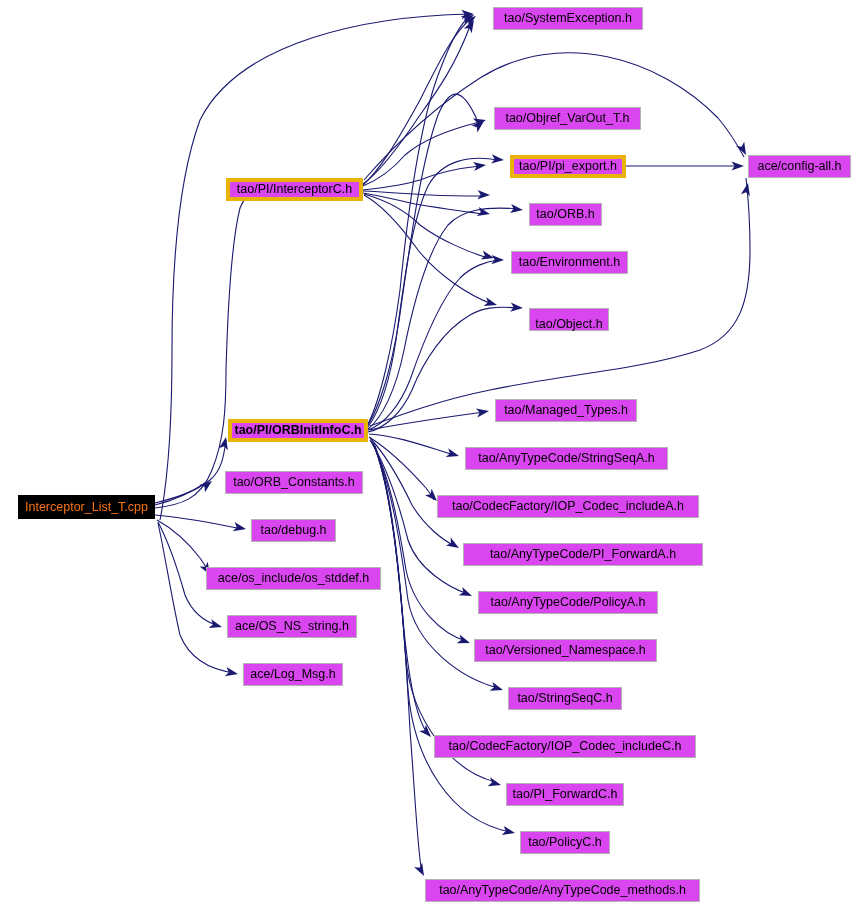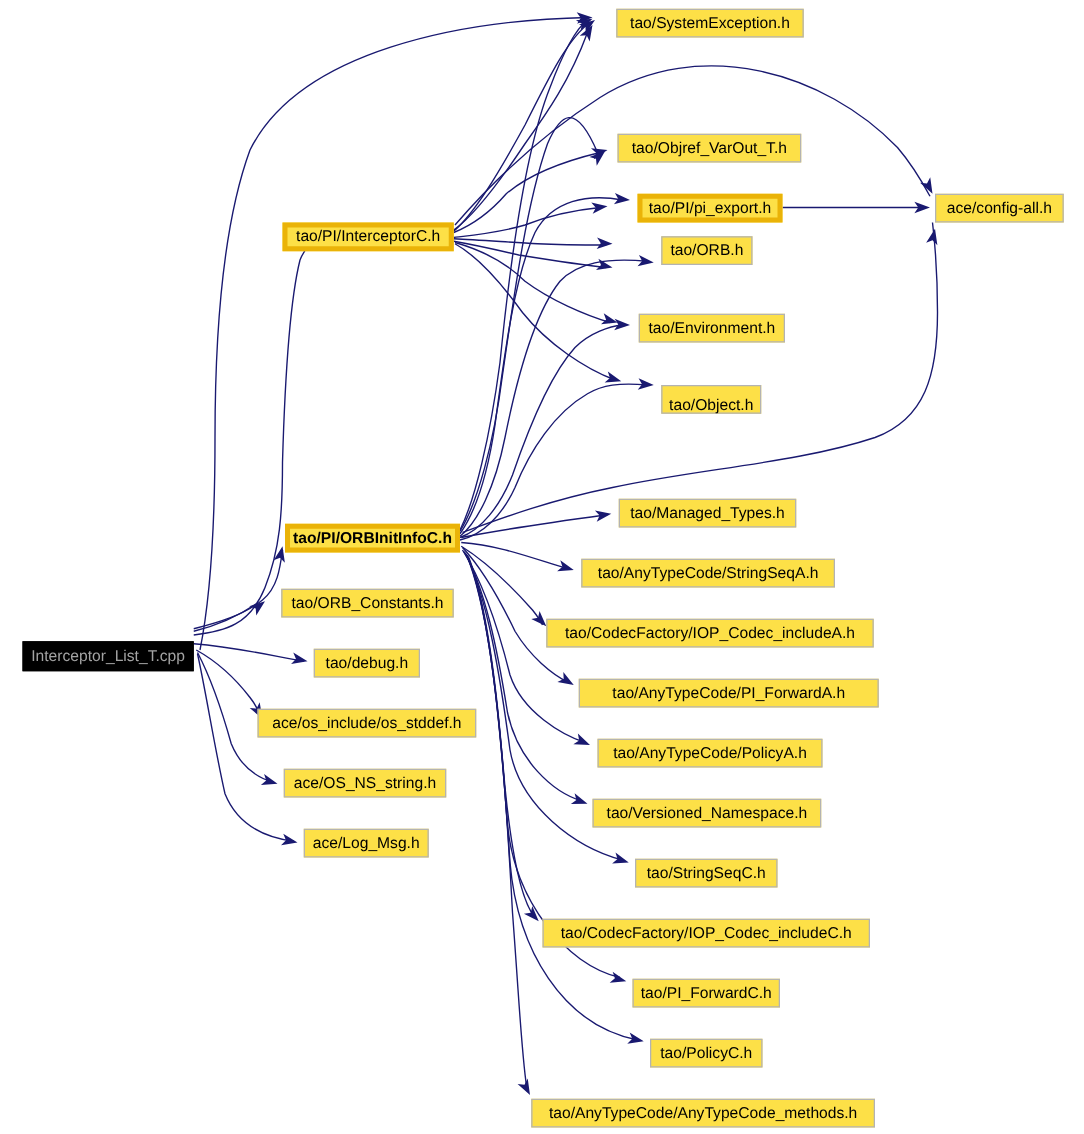--- a/index.html
+++ b/index.html
@@ -23,34 +23,33 @@
     top: 0;
     width: 867px;
     height: 907px;
   }
   .node {
     position: absolute;
     box-sizing: border-box;
     display: flex;
     align-items: center;
     justify-content: center;
-    background: #fde047;
+    background: #d946ef;
     border: 1px solid #b3b3b3;
     color: #000000;
     font-size: 12.5px;
     line-height: 1;
     white-space: nowrap;
     letter-spacing: 0px;
     z-index: 5;
   }
   .node.root {
     background: #000000;
     border: 1px solid #000000;
-    color: #a3a3a3;
-    margin-top: 18px;
+    color: #f97316;
   }
   .node.current {
     border: 4px solid #eab308;
   }
   .node .label {
     padding: 0 5px;
   }
 </style>
 </head>
 <body>
@@ -151,21 +150,21 @@
       </div>
       <div class="node" style="left: 493px; top: 7px; width: 150px; height: 23px;">
         <span class="label">tao/SystemException.h</span>
       </div>
       <div class="node" style="left: 494px; top: 107px; width: 147px; height: 23px;">
         <span class="label">tao/Objref_VarOut_T.h</span>
       </div>
       <div class="node" style="left: 748px; top: 155px; width: 103px; height: 23px;">
         <span class="label">ace/config-all.h</span>
       </div>
-      <div class="node" style="left: 529px; top: 189px; width: 73px; height: 23px;">
+      <div class="node" style="left: 529px; top: 203px; width: 73px; height: 23px;">
         <span class="label">tao/ORB.h</span>
       </div>
       <div class="node" style="left: 511px; top: 251px; width: 117px; height: 23px;">
         <span class="label">tao/Environment.h</span>
       </div>
       <div class="node" style="left: 529px; top: 308px; width: 80px; height: 23px; align-items: flex-end;">
         <span class="label">tao/Object.h</span>
       </div>
       <div class="node" style="left: 495px; top: 399px; width: 142px; height: 23px;">
         <span class="label">tao/Managed_Types.h</span>

